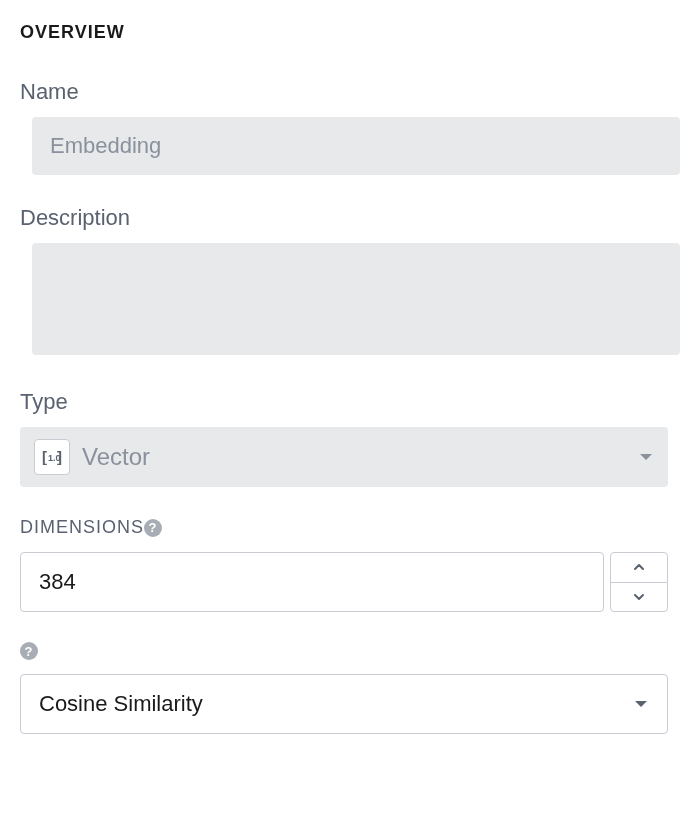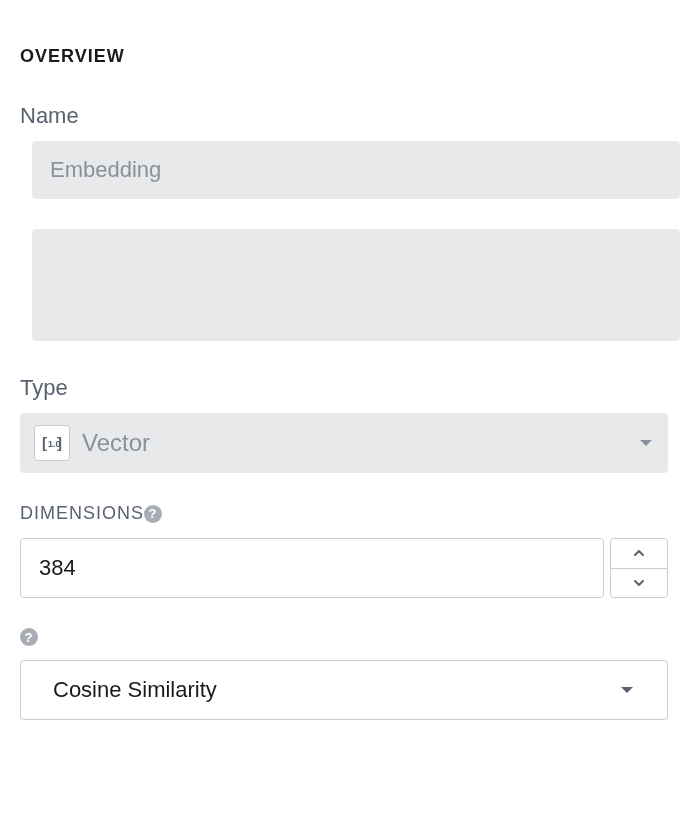--- a/index.html
+++ b/index.html
@@ -10,21 +10,20 @@
       padding: 22px 20px;
       color: #333;
     }
     .heading {
       font-size: 18px;
       font-weight: 700;
       letter-spacing: 1px;
       color: #1a1a1a;
       text-transform: uppercase;
       margin-bottom: 36px;
-      margin-top: 24px;
     }
     .field-group { margin-bottom: 30px; }
     .field-label-large {
       font-size: 22px;
       color: #5a6270;
       margin-bottom: 12px;
       font-weight: 400;
     }
     .field-label-small {
       font-size: 18px;
@@ -137,41 +136,42 @@
       color: #5a6270;
     }
     .step-btn:first-child { border-radius: 4px 4px 0 0; }
     .step-btn:last-child { border-radius: 0 0 4px 4px; margin-top: -1px; }
 
     .select-box {
       width: 100%;
       background: #ffffff;
       border: 1px solid #c8ccd2;
       border-radius: 4px;
-      padding: 16px 32px;
+      padding: 16px 18px;
       font-size: 22px;
       color: #1a1a1a;
       display: flex;
       align-items: center;
       justify-content: space-between;
       cursor: pointer;
       height: 60px;
     }
   </style>
 </head>
 <body>
 
 <div class="heading">OVERVIEW</div>
 
 <div class="field-group">
   <div class="field-label-large">Name</div>
   <input type="text" class="text-input" placeholder="Embedding" style="">
 </div>
 
 <div class="field-group">
+  <div class="field-label-large">Description</div>
   <textarea class="textarea-input" style=""></textarea>
 </div>
 
 <div class="field-group">
   <div class="field-label-large">Type</div>
   <div class="type-select">
     <div class="type-icon-box">
       <svg width="26" height="26" viewBox="0 0 26 26">
         <text x="3" y="18" font-size="15" font-weight="600" fill="#5a6270">[</text>
         <text x="9" y="17" font-size="9" font-weight="700" fill="#5a6270">1.0</text>

